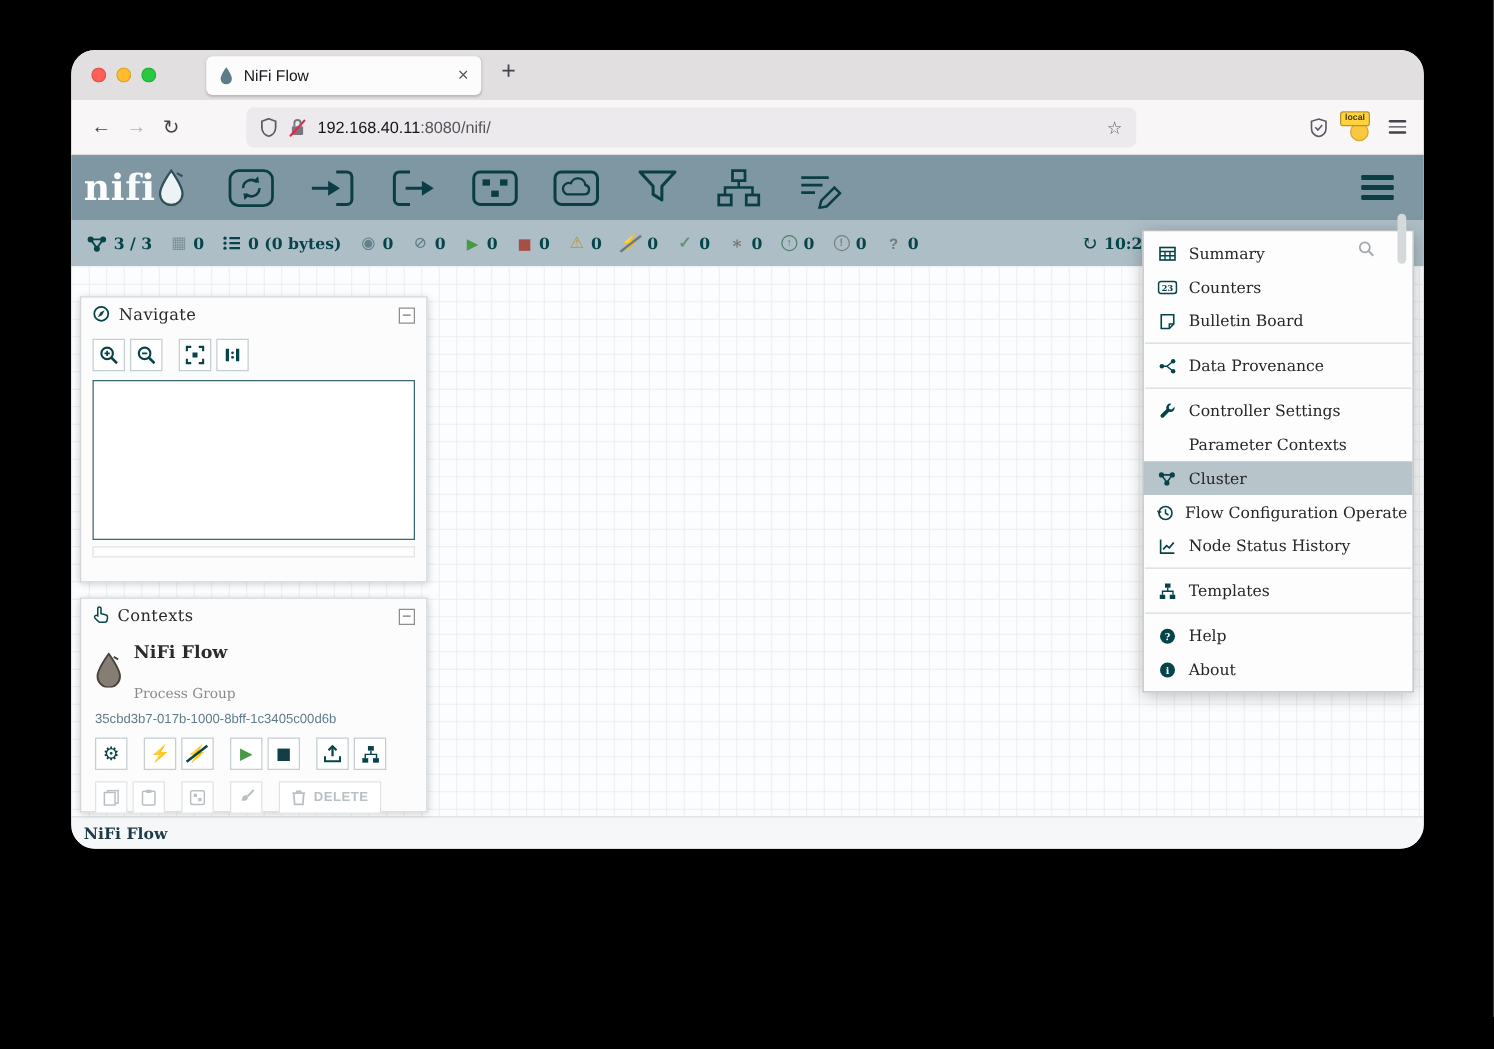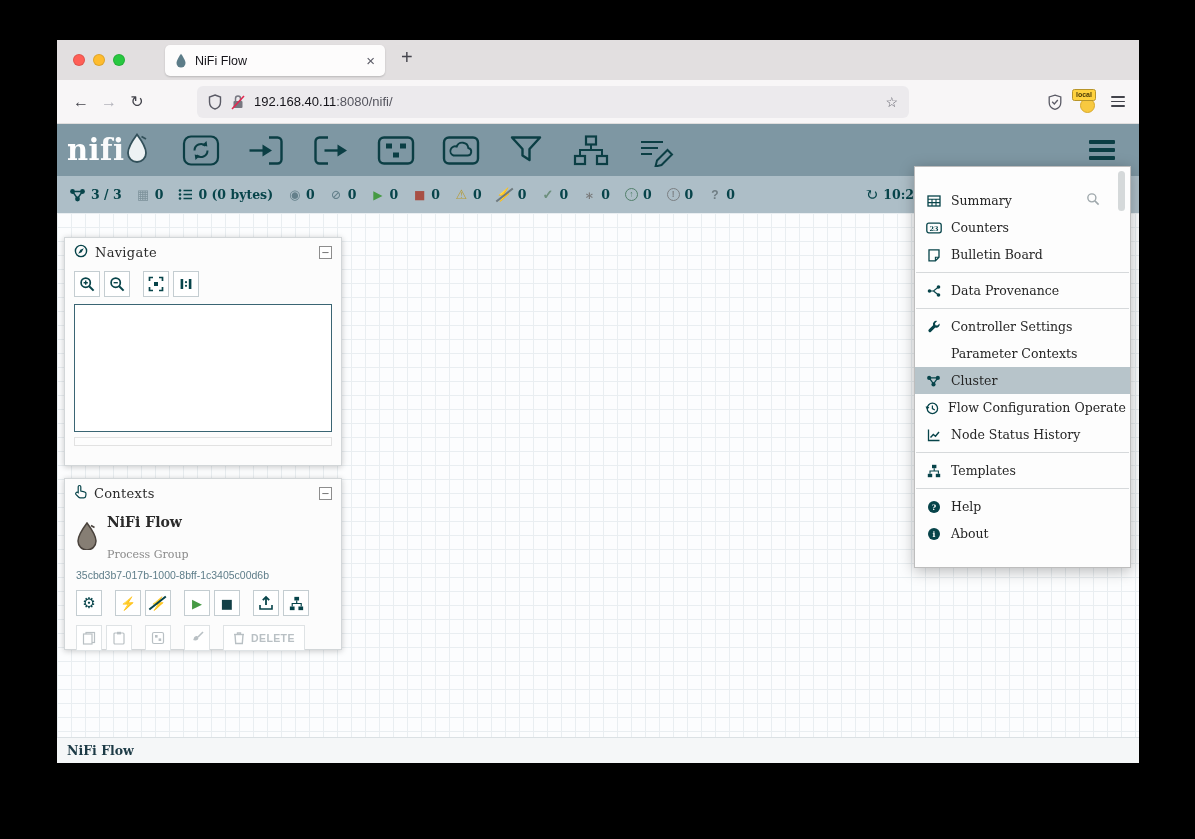--- a/index.html
+++ b/index.html
@@ -1,20 +1,20 @@
 <!DOCTYPE html>
 <html style="--accent: #07444a; --header: #7e97a3; --statusbar: #adbec7; --selected: #b7c4ca; --running: #469a43; --stopped: #a84f44; --invalid: #b59a35; --grid: #e9eef1;"><head>
 <meta charset="utf-8">
 <style>
   *{box-sizing:border-box}
   html,body{margin:0;padding:0}
   body{width:1195px;height:839px;background:#000;font-family:"Liberation Sans",sans-serif;position:relative;overflow:hidden}
   button{font:inherit;background:none;border:none;padding:0;margin:0;cursor:pointer;color:inherit}
 
-  .window{position:absolute;left:57px;top:40px;width:1082px;height:723px;border-radius:0;overflow:hidden;background:#fff;box-shadow:0 10px 40px rgba(0,0,0,.55)}
+  .window{position:absolute;left:57px;top:40px;width:1082px;height:639px;border-radius:19px;overflow:hidden;background:#fff;box-shadow:0 10px 40px rgba(0,0,0,.55)}
 
   
   .tabbar{height:40px;background:#e2dfe0;position:relative;display:flex;align-items:center}
   .traffic{display:flex;gap:8px;padding:0 14px 0 16px}
   .tl{width:12px;height:12px;border-radius:50%;border:.5px solid rgba(0,0,0,.12)}
   .tl.red{background:#ff5f57}.tl.yellow{background:#febc2e}.tl.green{background:#28c840}
   .tab{position:absolute;left:108px;top:5px;width:220px;height:31px;background:#fdfcfc;border-radius:5px;display:flex;align-items:center;gap:8px;padding:0 10px;box-shadow:0 1px 2px rgba(0,0,0,.18);font-size:12.5px;color:#15141a}
   .tab .title{flex:1;white-space:nowrap;overflow:hidden}
   .tab .close{color:#5b5b66;font-size:15px;line-height:1}
   .newtab{position:absolute;left:344px;top:6px;font-size:20px;color:#45454d}
@@ -31,21 +31,21 @@
   .right-icons{display:flex;align-items:center;gap:10px;margin-left:auto;padding-right:4px}
   .profile{position:relative;width:28px;height:26px;display:flex;align-items:flex-end;justify-content:center}
   .profile .face{width:15px;height:15px;border-radius:50%;background:#f8c940;border:1px solid #d8a92c;margin-bottom:2px}
   .profile .badge{position:absolute;top:0;left:-1px;background:#ffd23e;border:1px solid #b8952a;border-radius:2.5px;font-size:7px;font-weight:bold;color:#4d3c05;padding:1px 3px;line-height:8px}
   .burger{display:flex;flex-direction:column;gap:3px;width:14px}
   .burger i{height:1.7px;background:#43434b;border-radius:1px}
 
   
   .app{position:absolute;left:0;top:84px;right:0;bottom:0;display:flex;flex-direction:column}
   .nf-header{height:52px;background:var(--header,#7e97a3);display:flex;align-items:center;padding-left:10px;flex:none}
-  .logo{display:flex;align-items:flex-start;font-family:"DejaVu Serif",serif;font-weight:bold;font-size:29px;color:#fff;letter-spacing:.5px}
+  .logo{display:flex;align-items:center;font-family:"DejaVu Serif",serif;font-weight:bold;font-size:29px;color:#fff;letter-spacing:.5px}
   .logo .p2{opacity:.96}
   .components{display:flex;align-items:center;gap:21px;margin-left:30px}
   .comp{width:44px;height:36px;display:flex;align-items:center;justify-content:center;color:#0b3e44;cursor:grab}
   .nf-burger{margin-left:auto;margin-right:24px;display:flex;flex-direction:column;gap:4.5px;width:26px;cursor:pointer}
   .nf-burger i{height:3.4px;background:#0b3e44;border-radius:1px}
 
   .nf-status{height:37px;background:var(--statusbar,#adbec7);display:flex;align-items:center;padding-left:12px;gap:15px;flex:none;font-family:"DejaVu Serif",serif}
   .si{display:flex;align-items:center;gap:5px;flex:none}
   .si .cnt{font-size:12.5px;font-weight:bold;color:var(--accent,#07444a)}
   .gl{display:inline-flex;justify-content:center;min-width:13px;line-height:1;position:relative}
@@ -87,21 +87,21 @@
   .mstrip{margin:5px 9px;height:9px;background:#fdfdfd;border:1px solid #e2e2e2}
 
   .opflow{display:flex;align-items:center;gap:9px;padding:6px 11px 0}
   .optitle{font-size:14px;font-weight:bold;color:#2b2b2b}
   .opsub{font-size:11px;color:#8a8a8a;margin-top:18px}
   .opid{padding:8px 11px 0;font-family:"Liberation Sans",sans-serif;font-size:10.5px;color:#5e7d89}
   .oprow{display:flex;gap:4px;padding:9px 11px 0}
   .delbtn{height:26px;border:1px solid #dfe3e5;background:#fff;color:#b9c0c4;display:flex;align-items:center;gap:6px;padding:0 9px;margin-left:9px;font-family:"Liberation Sans",sans-serif;font-size:10.5px;font-weight:bold;letter-spacing:.4px}
 
   
-  .gmenu{position:absolute;left:857px;top:126px;width:217px;background:#fdfdfd;border:1px solid #bdbdbd;box-shadow:0 3px 14px rgba(0,0,0,.28);padding:20px 0;z-index:50;font-family:"DejaVu Serif",serif}
+  .gmenu{position:absolute;left:857px;top:144px;width:217px;background:#fdfdfd;border:1px solid #bdbdbd;box-shadow:0 3px 14px rgba(0,0,0,.28);padding:4px 0;z-index:50;font-family:"DejaVu Serif",serif}
   .mi{height:27px;display:flex;align-items:center;gap:9px;padding:0 10px;cursor:pointer}
   .mi .mic{width:17px;display:inline-flex;justify-content:center;color:var(--accent,#07444a)}
   .mi .ml{font-size:12.5px;color:#262626;white-space:nowrap}
   .mi.selected{background:var(--selected,#b7c4ca)}
   .mdiv{border-top:1px solid #d6d9db;margin:4px 1px}
   .menu-search{position:absolute;left:1029px;top:152px;z-index:60;color:#9fa8ac;display:inline-flex}
   .menu-thumb{position:absolute;left:1061px;top:131px;width:7px;height:40px;border-radius:4px;background:#d5d9da;z-index:60}
 </style>
 </head>
 <body>

